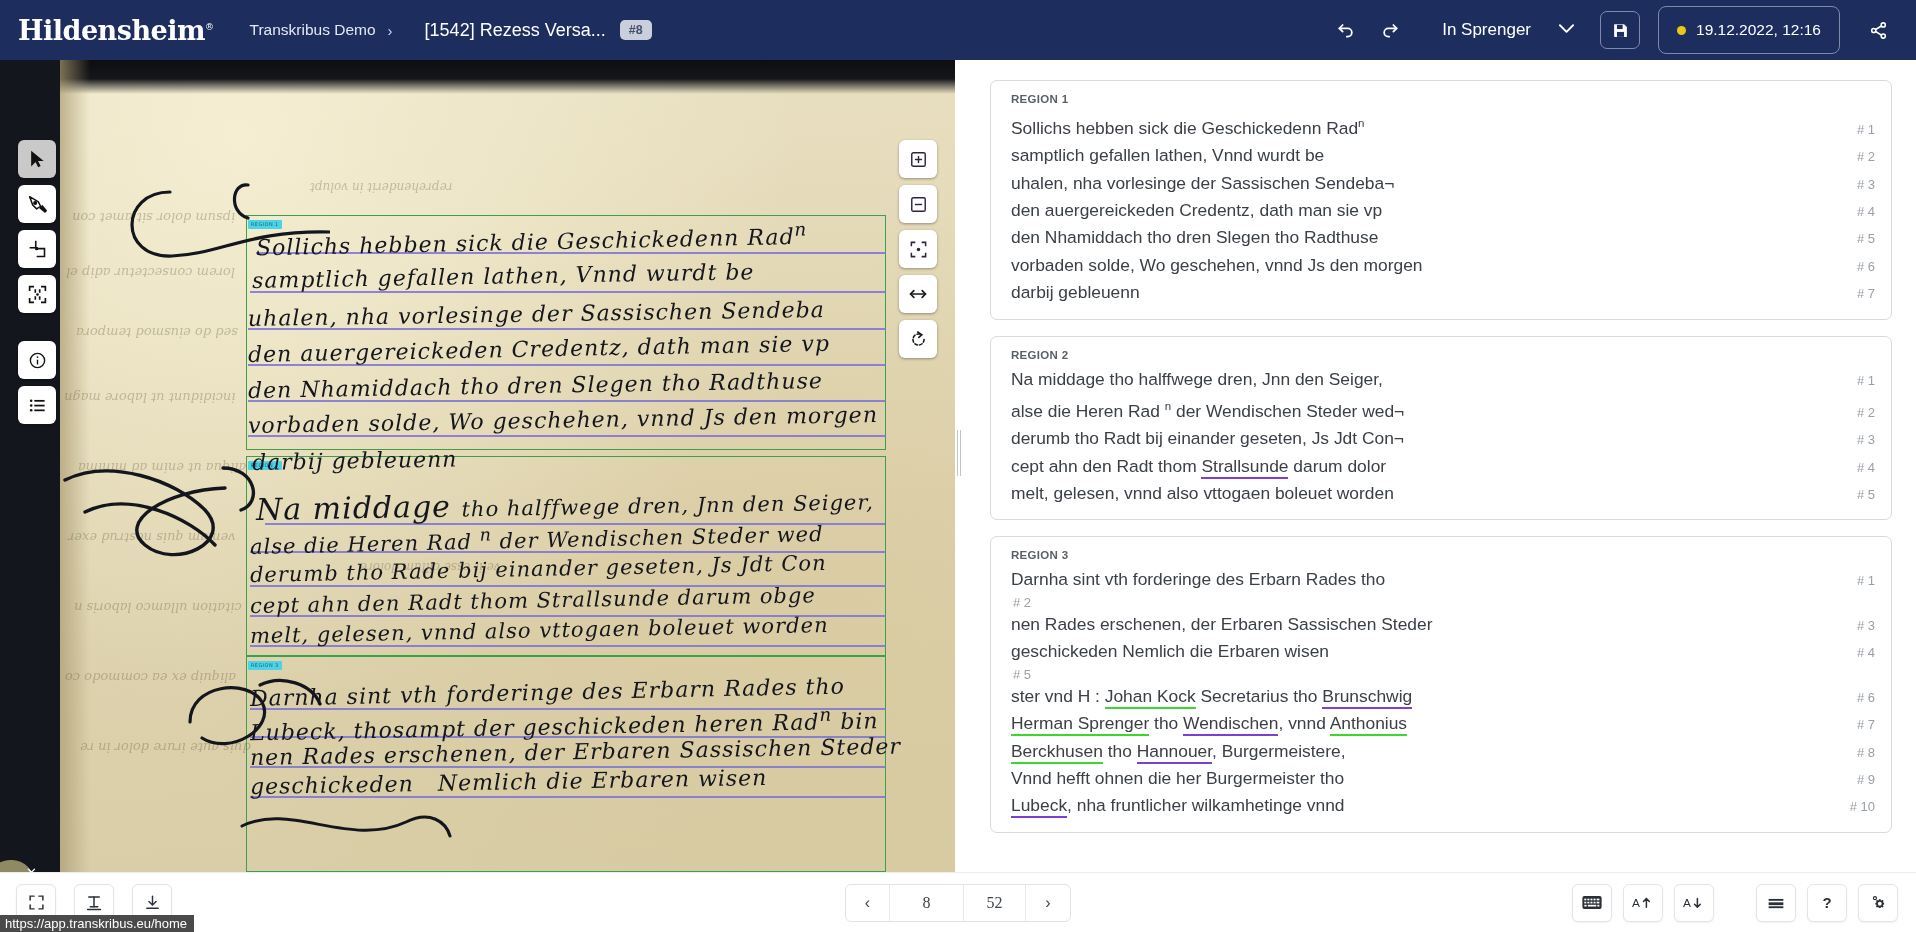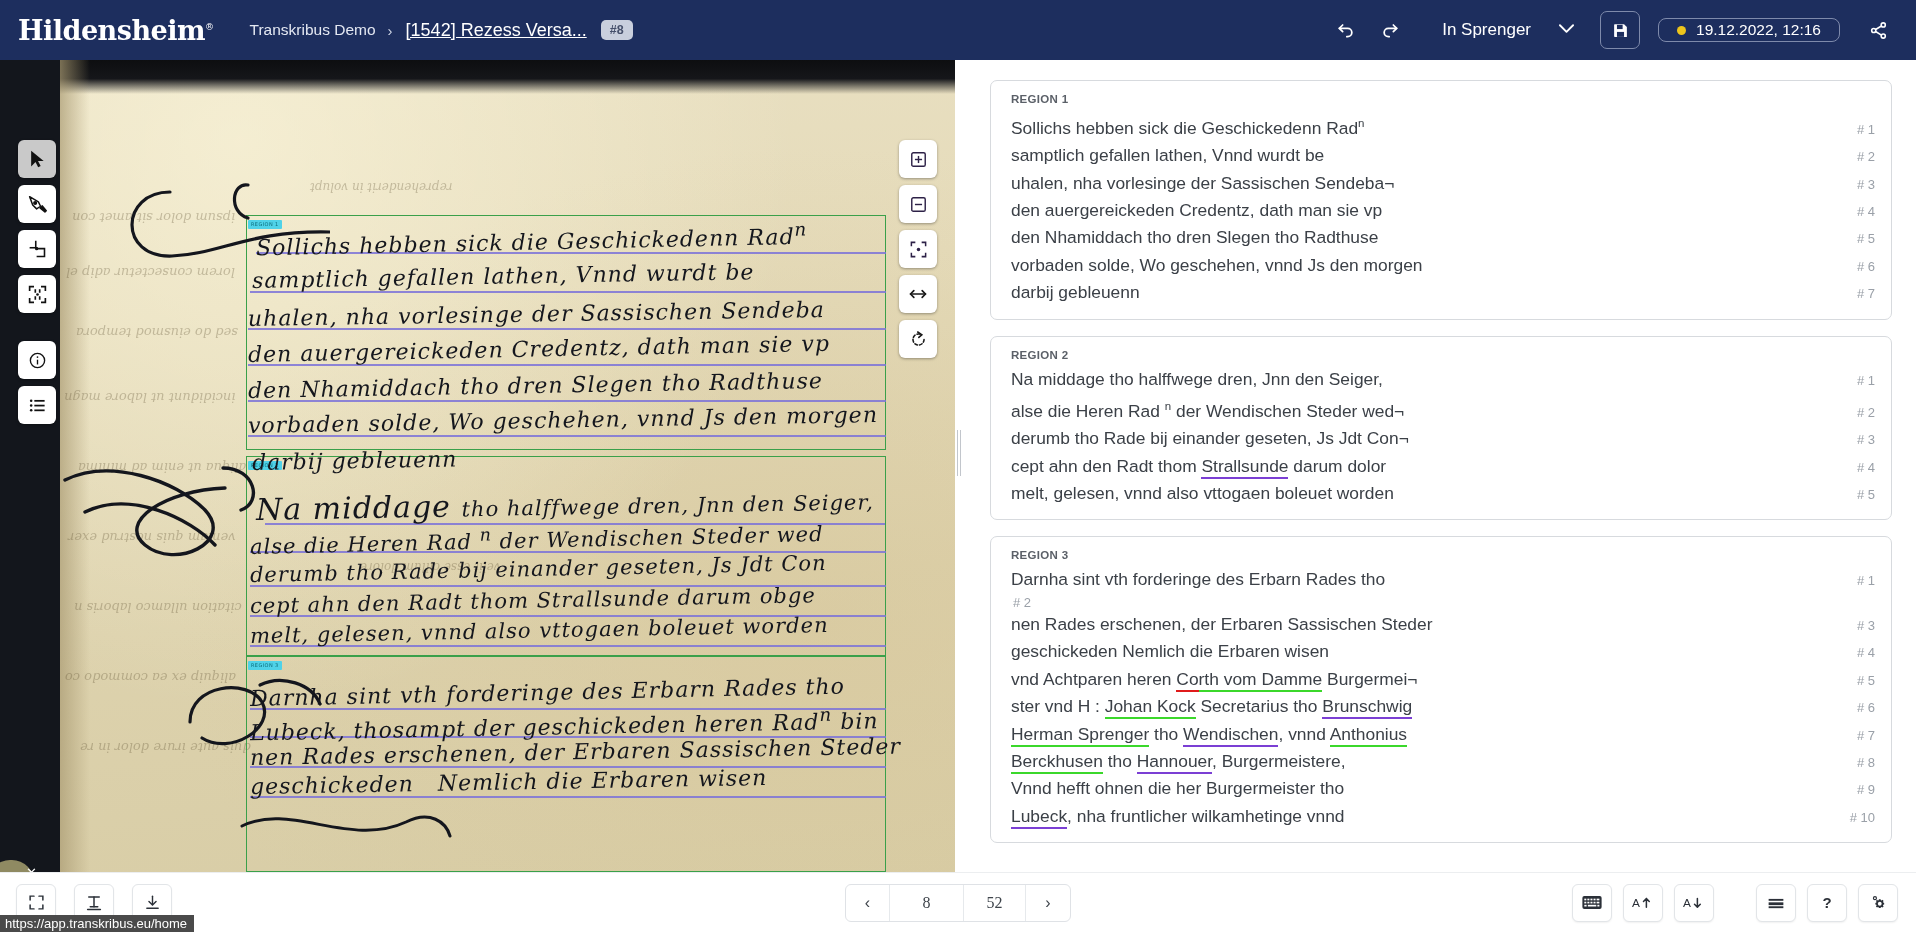--- a/index.html
+++ b/index.html
@@ -19,21 +19,21 @@
     margin-left: 18px; color: #fff; font-size: 27px; font-weight: 700;
     font-family: "DejaVu Serif", serif; letter-spacing: -0.5px;
     position: relative; font-style: normal;
   }
   .logo sup { font-size: 9px; vertical-align: super; font-weight: 400; }
   .crumb-demo {
     margin-left: 36px; color: #e4e8f2; font-size: 15.5px;
   }
   .crumb-arrow { margin-left: 12px; color: #cfd6e6; font-size: 15px; }
   .doc-title {
-    margin-left: 13px; color: #ffffff; font-size: 18px; text-decoration: underline;
+    margin-left: 32px; color: #ffffff; font-size: 18px;
   }
   .badge-hash {
     margin-left: 14px; background: #c9cfdd; color: #46506b;
     border-radius: 5px; padding: 3px 9px; font-size: 12.5px; font-weight: 600;
   }
   .topbar-right {
     margin-left: auto; display: flex; align-items: center; gap: 0;
     padding-right: 16px;
   }
   .ic-btn {
@@ -45,21 +45,21 @@
     display: flex; align-items: center; color: #fff; font-size: 17px;
     margin-left: 30px; margin-right: 8px; cursor: pointer;
   }
   .status-sel .chev { margin-left: 28px; font-size: 12px; }
   .save-box {
     width: 40px; height: 38px; border: 1px solid #7e8aab; border-radius: 7px;
     display: flex; align-items: center; justify-content: center;
     margin-left: 18px; cursor: pointer;
   }
   .date-box {
-    height: 24px; border: 1px solid #7e8aab; border-radius: 8px;
+    height: 48px; border: 1px solid #7e8aab; border-radius: 8px;
     display: flex; align-items: center; gap: 10px; padding: 0 18px;
     margin-left: 18px; color: #fff; font-size: 15.5px; cursor: pointer;
   }
   .dot-yellow { width: 9px; height: 9px; border-radius: 50%; background: #edc51c; }
   .share-btn { margin-left: 16px; }
 
   
   .img-panel {
     position: absolute; left: 0; top: 60px; width: 955px; height: 812px;
     overflow: hidden; background: #13161c;
@@ -490,21 +490,21 @@
         <div class="region-label">REGION 2</div>
         <div class="line-row">
           <div class="line-text"><span>Na middage tho halffwege dren, Jnn den Seiger,</span></div>
           <div class="line-num"># 1</div>
         </div>
         <div class="line-row">
           <div class="line-text"><span>alse die Heren Rad </span><span class="sup-n">n</span><span> der Wendischen Steder wed¬</span></div>
           <div class="line-num"># 2</div>
         </div>
         <div class="line-row">
-          <div class="line-text"><span>derumb tho Rade bij einander geseten, Js Jdt Con¬</span></div>
+          <div class="line-text"><span>derumb tho Radt bij einander geseten, Js Jdt Con¬</span></div>
           <div class="line-num"># 3</div>
         </div>
         <div class="line-row">
           <div class="line-text"><span>cept ahn den Radt thom </span><span class="u-purple">Strallsunde</span><span> darum dolor</span></div>
           <div class="line-num"># 4</div>
         </div>
         <div class="line-row">
           <div class="line-text"><span>melt, gelesen, vnnd also vttogaen boleuet worden</span></div>
           <div class="line-num"># 5</div>
         </div>
@@ -520,21 +520,20 @@
         </div>
         <div class="line-row">
           <div class="line-text"><span>nen Rades erschenen, der Erbaren Sassischen Steder</span></div>
           <div class="line-num"># 3</div>
         </div>
         <div class="line-row">
           <div class="line-text"><span>geschickeden Nemlich die Erbaren wisen</span></div>
           <div class="line-num"># 4</div>
         </div>
         <div class="line-row">
-          <div class="line-text"><span>vnd Achtparen heren </span><span class="u-red">Co</span><span class="u-green">rth vom Damme</span><span> Burgermei¬</span></div>
           <div class="line-num"># 5</div>
         </div>
         <div class="line-row">
           <div class="line-text"><span>ster vnd H : </span><span class="u-green">Johan Kock</span><span> Secretarius tho </span><span class="u-purple">Brunschwig</span></div>
           <div class="line-num"># 6</div>
         </div>
         <div class="line-row">
           <div class="line-text"><span class="u-green">Herman Sprenger</span><span> tho </span><span class="u-purple">Wendischen</span><span>, vnnd </span><span class="u-green">Anthonius</span></div>
           <div class="line-num"># 7</div>
         </div>

